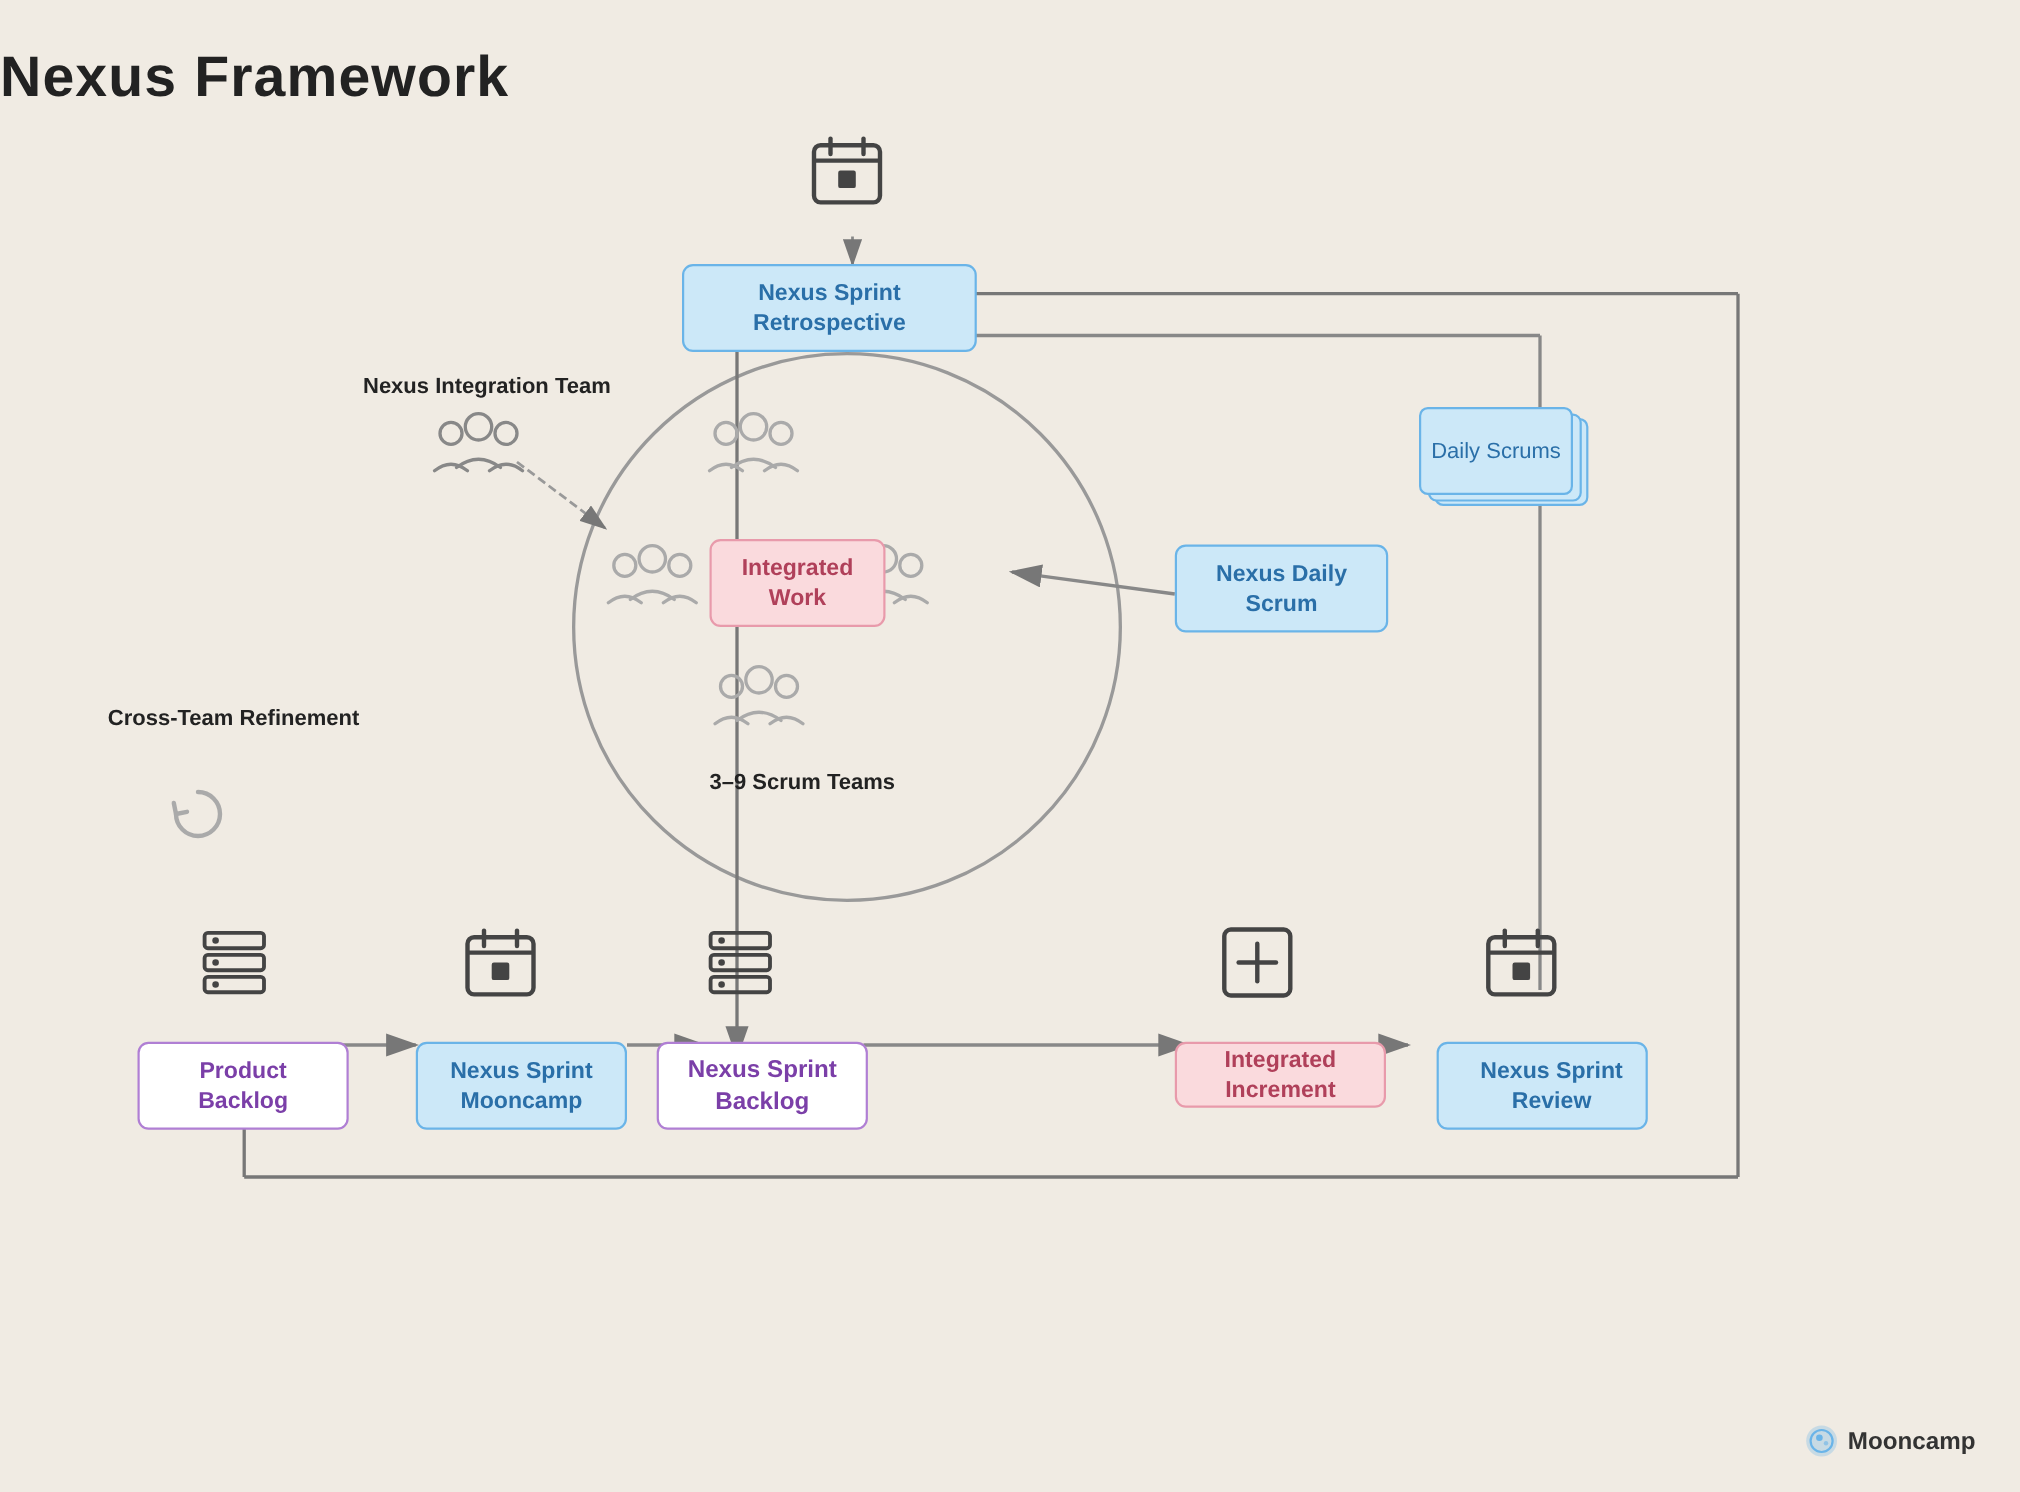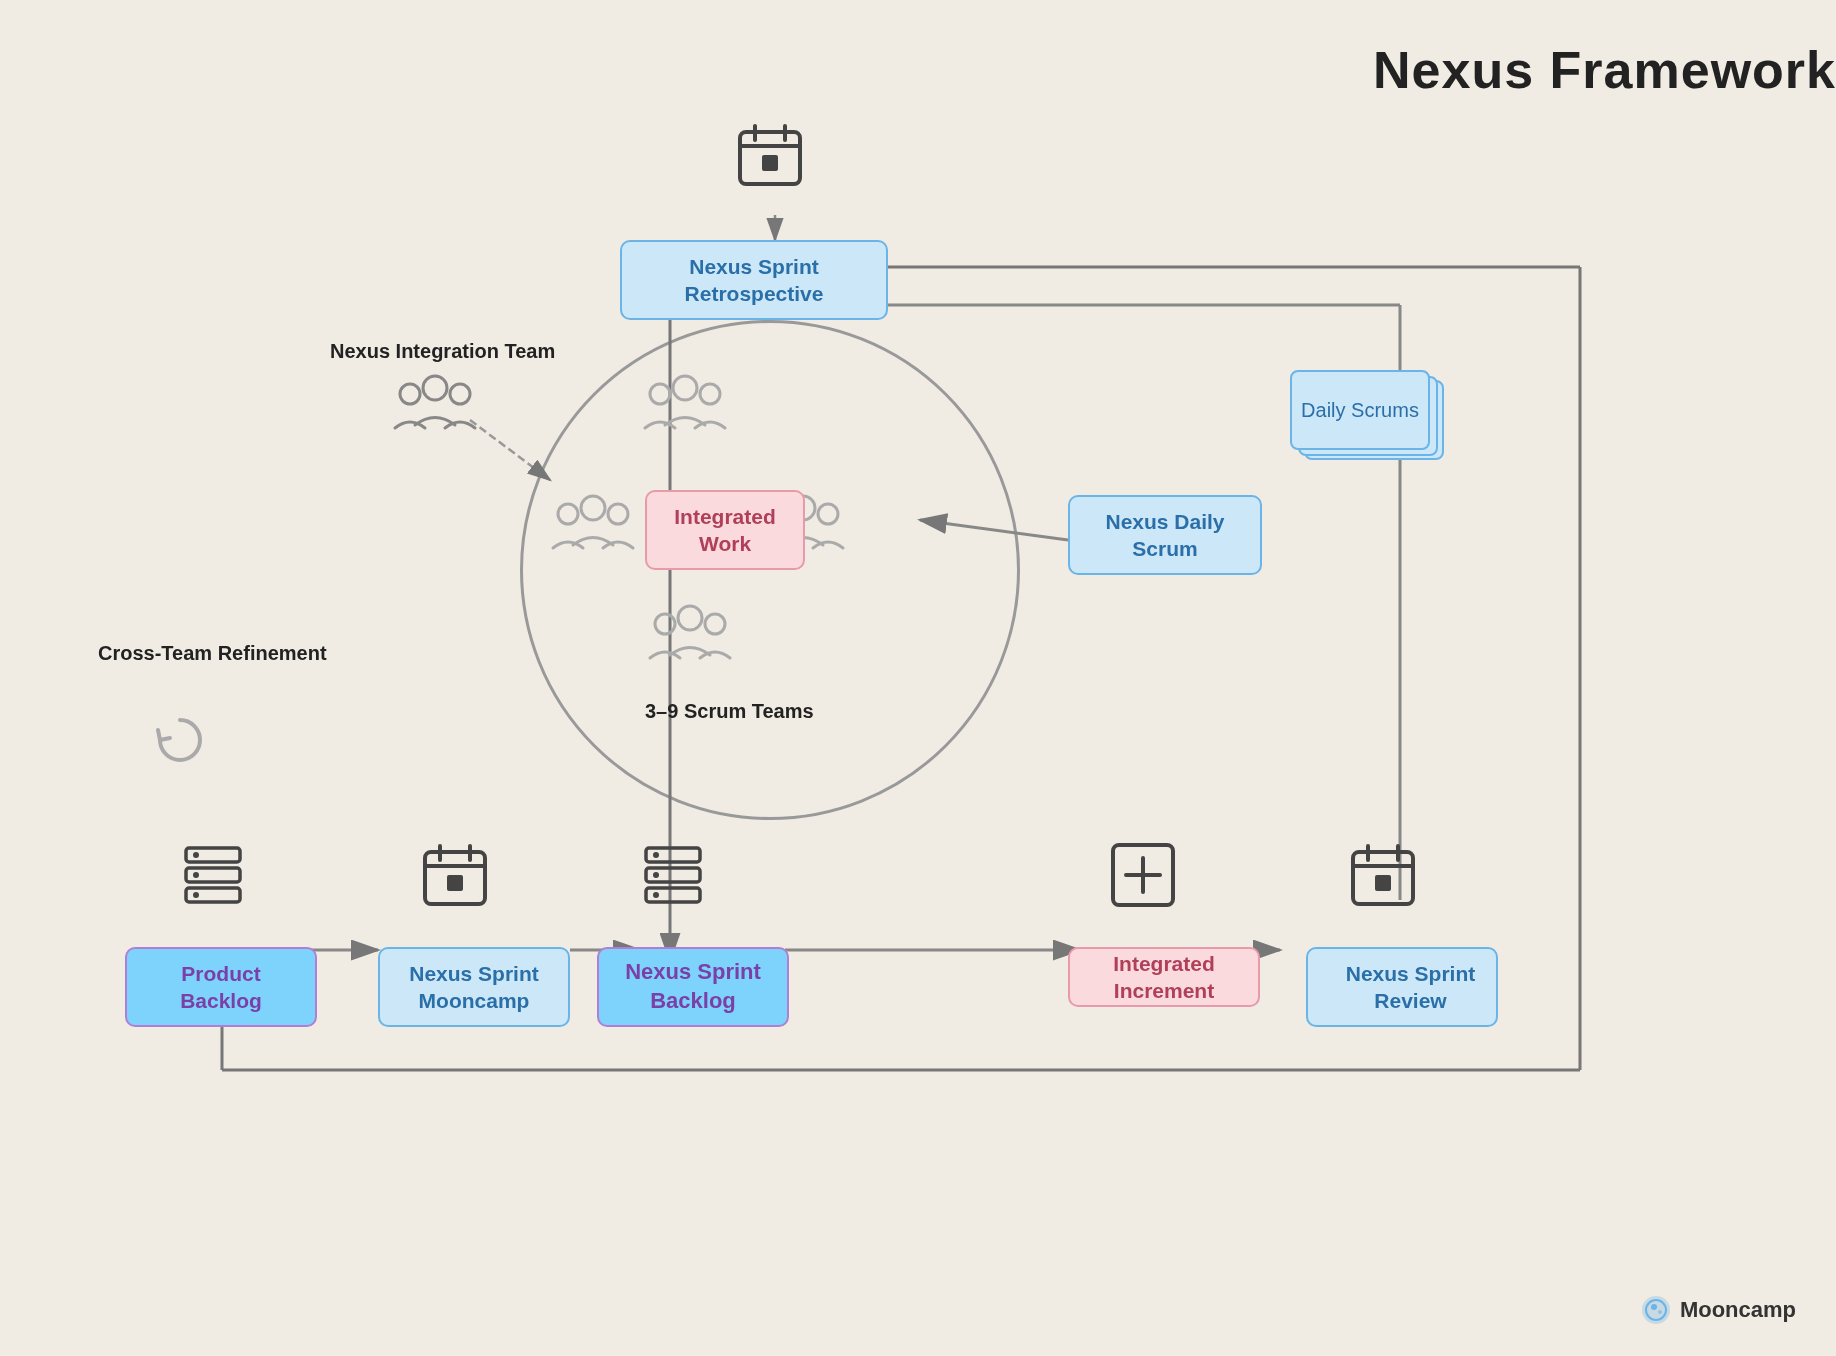--- a/index.html
+++ b/index.html
@@ -6,21 +6,21 @@
     body {
       background: #f0ebe3;
       font-family: 'Arial', sans-serif;
       width: 1836px;
       height: 1356px;
       position: relative;
       overflow: hidden;
     }
 
     .page-title {
-      text-align: right;
+      text-align: left;
       font-size: 52px;
       font-weight: 900;
       color: #222;
       padding-top: 40px;
       letter-spacing: 1px;
     }
 
     
     .diagram-svg {
       position: absolute;
@@ -44,21 +44,21 @@
       padding: 12px 16px;
     }
 
     .box-blue {
       background: #cce8f8;
       border: 2.5px solid #6ab4e8;
       color: #2a6fa8;
     }
 
     .box-purple {
-      background: #7dd3fc;
+      background: #ffffff;
       border: 2.5px solid #b07fd4;
       color: #7b3fa8;
     }
 
     .box-pink {
       background: #fadadd;
       border: 2.5px solid #e89aab;
       color: #b0405a;
     }
 

